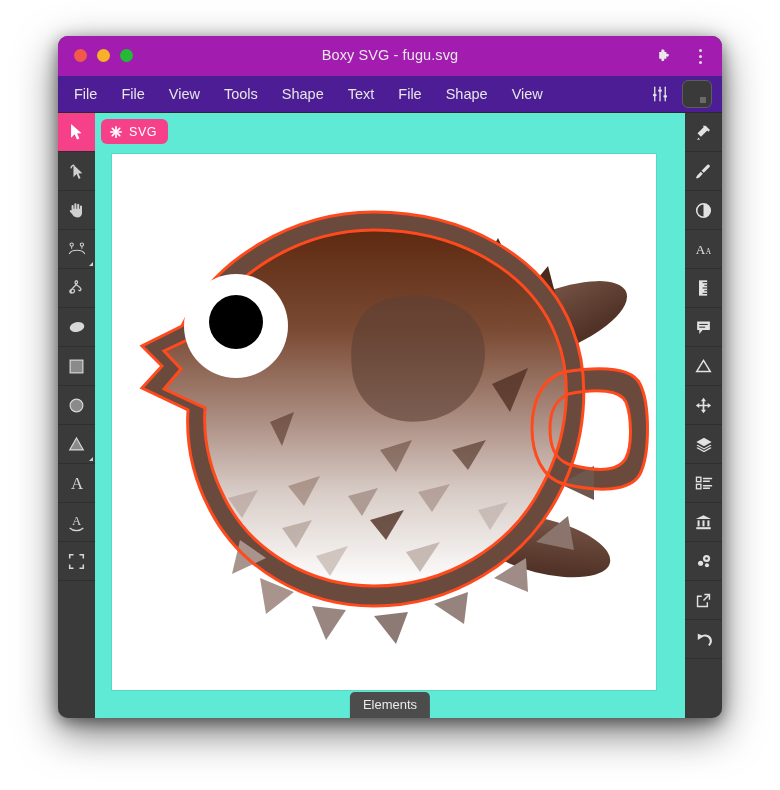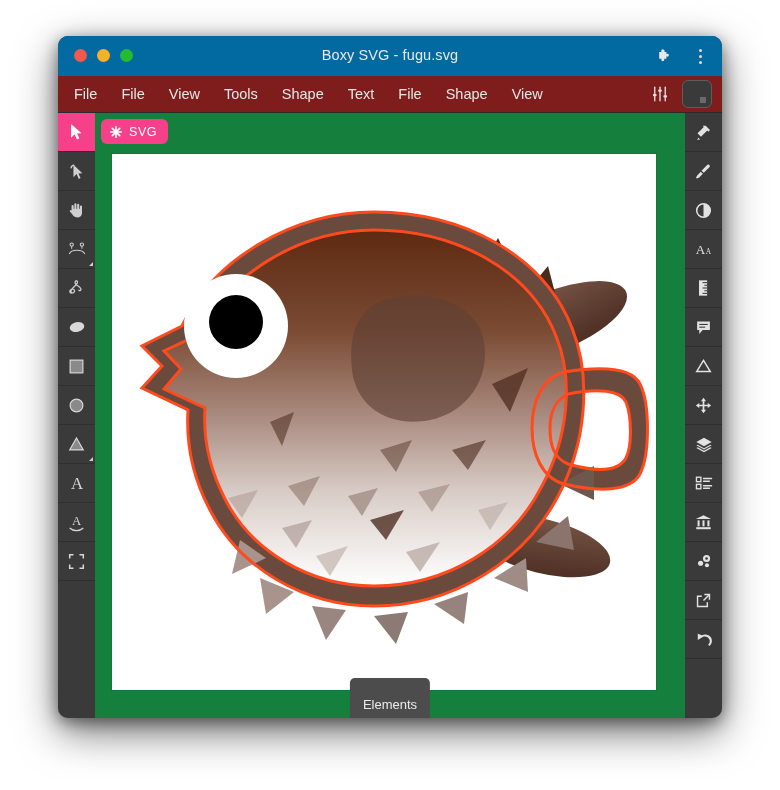--- a/index.html
+++ b/index.html
@@ -16,40 +16,40 @@
     position:absolute;left:58px;top:36px;
     width:664px;height:682px;
     background:#333333;
     border-radius:10px;
     box-shadow:0 14px 42px rgba(0,0,0,.55), 0 4px 16px rgba(0,0,0,.45);
     overflow:hidden;
   }
 
   
   .titlebar{
-    position:relative;height:40px;background:#0369a1;
+    position:relative;height:40px;background:#a21caf;
   }
   .lights{position:absolute;left:16px;top:13px;display:flex;gap:10px;}
   .light{width:13px;height:13px;border-radius:50%;}
   .light.red{background:#f2594b;}
   .light.yellow{background:#f5b128;}
   .light.green{background:#22bb33;}
   .title{
     position:absolute;left:0;right:0;top:11px;text-align:center;
     color:#e8e8e8;font-size:14.5px;letter-spacing:.1px;
   }
   .tb-right{position:absolute;right:12px;top:10px;display:flex;align-items:center;gap:16px;}
   .tb-icon{width:20px;height:20px;display:flex;align-items:center;justify-content:center;}
   .tb-icon svg{display:block;}
   .dots3{display:flex;flex-direction:column;gap:3px;align-items:center;}
   .dots3 i{width:3px;height:3px;background:#dcdcdc;border-radius:50%;display:block;}
 
   
   .menubar{
-    position:relative;height:36px;background:#7f1d1d;
+    position:relative;height:36px;background:#4c1d95;
     display:flex;align-items:center;padding-left:16px;
     border-bottom:1px solid #2b2b2b;
     text-align:right;
   }
   .menu-item{
     color:#e6e6e6;font-size:14.5px;margin-right:24px;
     cursor:default;white-space:nowrap;
   }
   .menubar-right{position:absolute;right:10px;top:0;height:36px;display:flex;align-items:center;gap:12px;}
   .swatch{
@@ -90,42 +90,42 @@
   }
   .rtool{
     height:38px;width:37px;display:flex;align-items:center;justify-content:center;
     border-bottom:1px solid #2f2f2f;
   }
   .rtool svg{display:block;}
 
   
   .viewport{
     position:absolute;left:37px;right:37px;top:0;bottom:0;
-    background:#15803d;overflow:hidden;
+    background:#5eead4;overflow:hidden;
   }
   .svgbadge{
     position:absolute;left:6px;top:6px;
     height:25px;display:flex;align-items:center;gap:6px;
     background:#f7408a;color:#ffffff;border-radius:6px;
     padding:0 11px 0 8px;font-size:12.5px;letter-spacing:.6px;
     z-index:5;
   }
   .svgbadge svg{display:block;}
   .artboard{
     position:absolute;left:17px;top:41px;
     width:544px;height:536px;background:#ffffff;
     box-shadow:0 0 0 1px rgba(0,0,0,.07);
   }
   .artboard svg{display:block;width:544px;height:536px;}
 
   .elements-btn{
     position:absolute;left:50%;transform:translateX(-50%);
     bottom:1px;
     background:#4c4c4c;color:#eaeaea;
-    font-size:13px;padding:19px 13px 6px;border-radius:5px 5px 0 0;
+    font-size:13px;padding:5px 13px 6px;border-radius:5px 5px 0 0;
     z-index:6;
   }
 </style>
 </head>
 <body>
 
 <div id="root">
 
   <div class="window">
 

